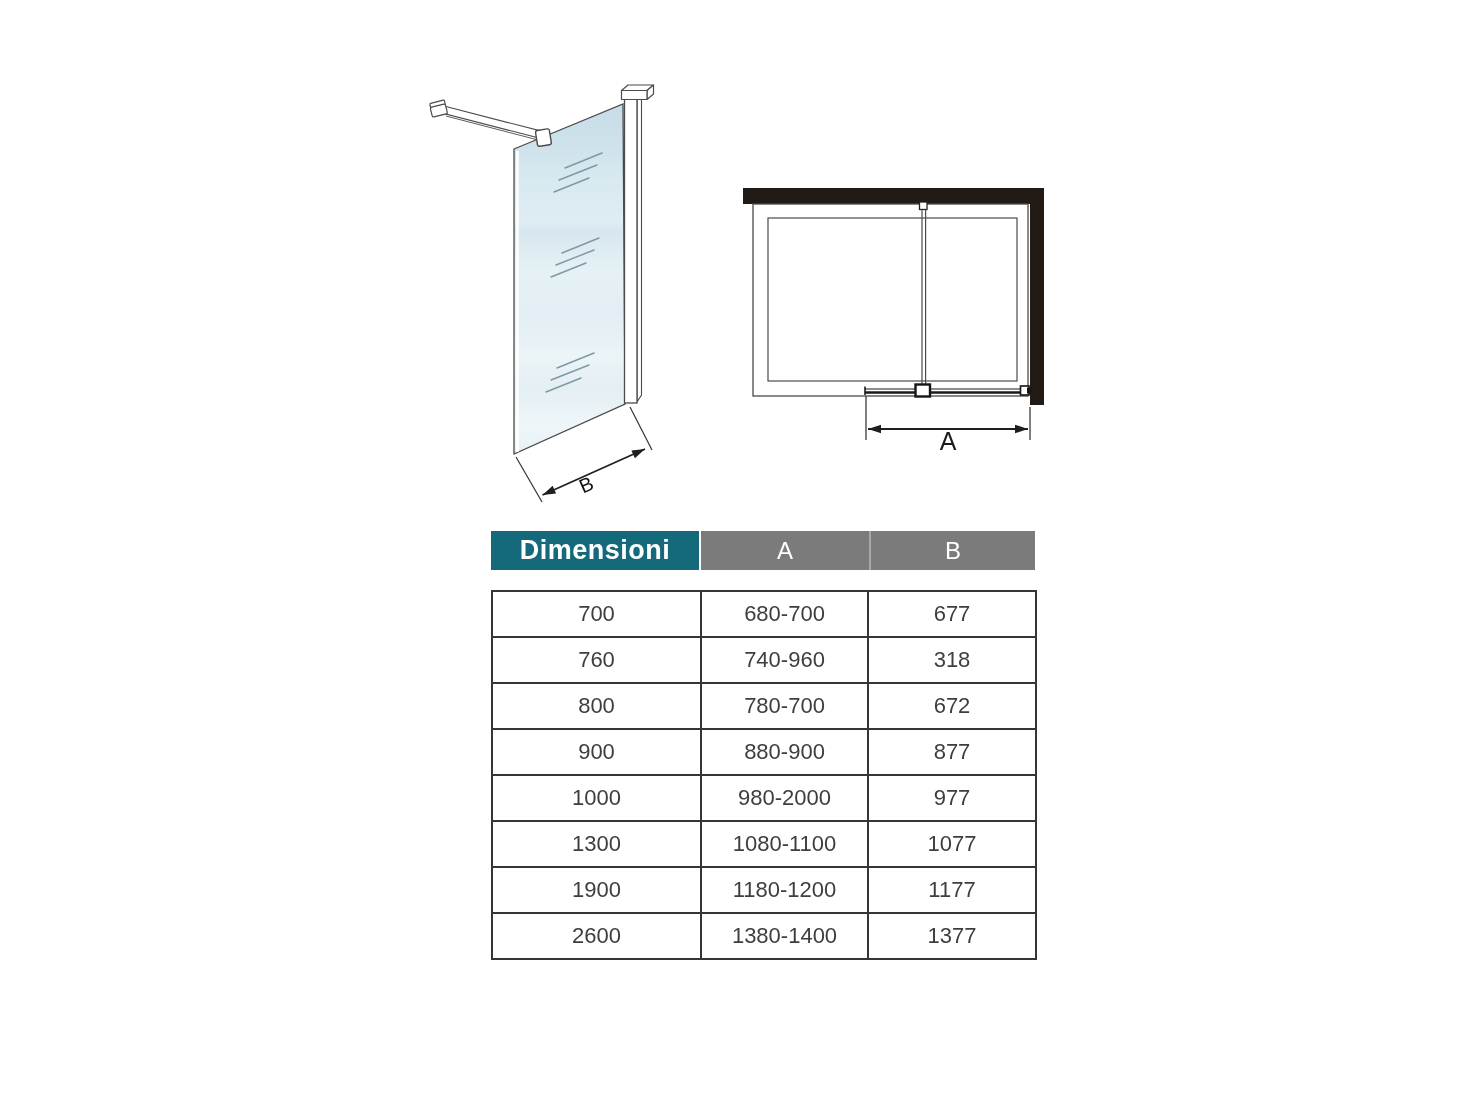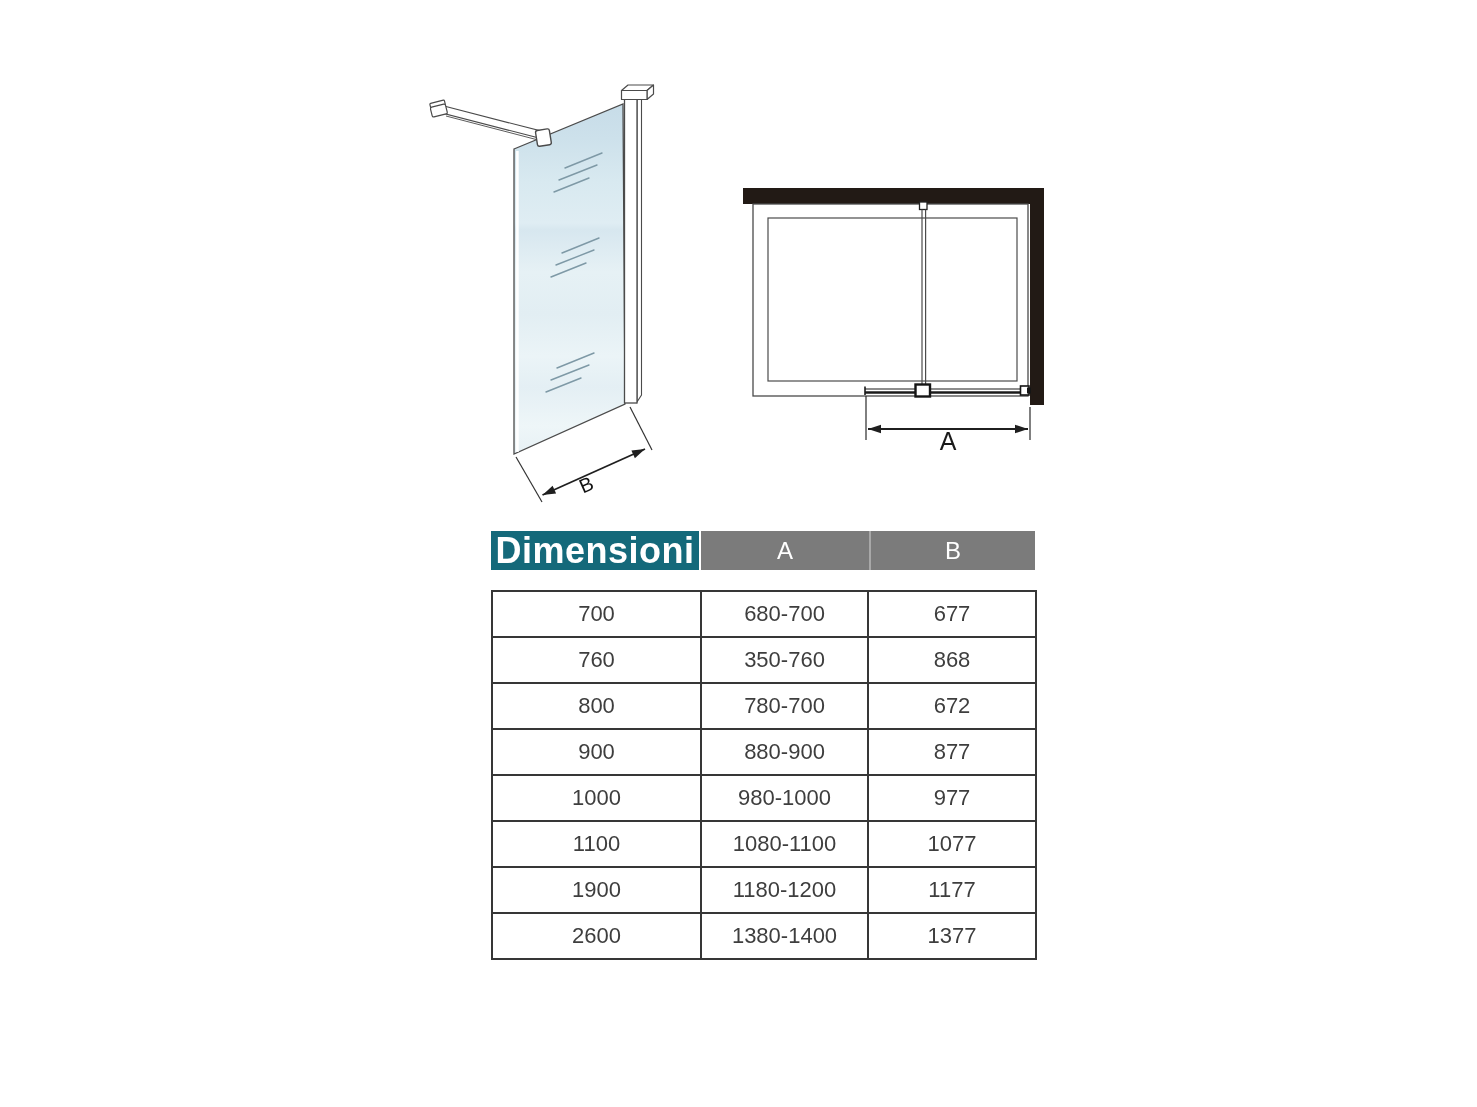--- a/index.html
+++ b/index.html
@@ -15,21 +15,21 @@
   html,body{margin:0;padding:0;background:#ffffff;}
   .canvas{
     position:relative;width:1477px;height:1107px;background:#ffffff;overflow:hidden;
     font-family:"Liberation Sans", sans-serif;
   }
   .diagram-svg{position:absolute;left:0;top:0;}
   
   .table-wrap{position:absolute;left:491px;top:531px;width:544px;}
   .hdr{display:flex;height:39px;}
   .hdr-dim{
-    width:208px;background:var(--header-teal);color:#fff;font-weight:bold;font-size:36px;
+    width:208px;background:var(--header-teal);color:#fff;font-weight:bold;font-size:27px;
     display:flex;align-items:center;justify-content:center;letter-spacing:0.5px;
   }
   .hdr-gap{width:2px;background:#fff;}
   .hdr-ab{
     background:var(--header-gray);color:#fff;font-size:24px;
     display:flex;align-items:center;justify-content:center;
   }
   .hdr-a{width:168px;}
   .hdr-b{width:164px;}
   .hdr-div{width:2px;background:var(--header-divider);}
@@ -159,40 +159,40 @@
           <col style="width:168px">
         </colgroup>
       <tbody>
           <tr>
             <td>700</td>
             <td>680-700</td>
             <td>677</td>
           </tr>
           <tr>
             <td>760</td>
-            <td>350-760</td>
-            <td>868</td>
+            <td>740-960</td>
+            <td>318</td>
           </tr>
           <tr>
             <td>800</td>
             <td>780-700</td>
             <td>672</td>
           </tr>
           <tr>
             <td>900</td>
             <td>880-900</td>
             <td>877</td>
           </tr>
           <tr>
             <td>1000</td>
-            <td>980-1000</td>
+            <td>980-2000</td>
             <td>977</td>
           </tr>
           <tr>
-            <td>1100</td>
+            <td>1300</td>
             <td>1080-1100</td>
             <td>1077</td>
           </tr>
           <tr>
             <td>1900</td>
             <td>1180-1200</td>
             <td>1177</td>
           </tr>
           <tr>
             <td>2600</td>

